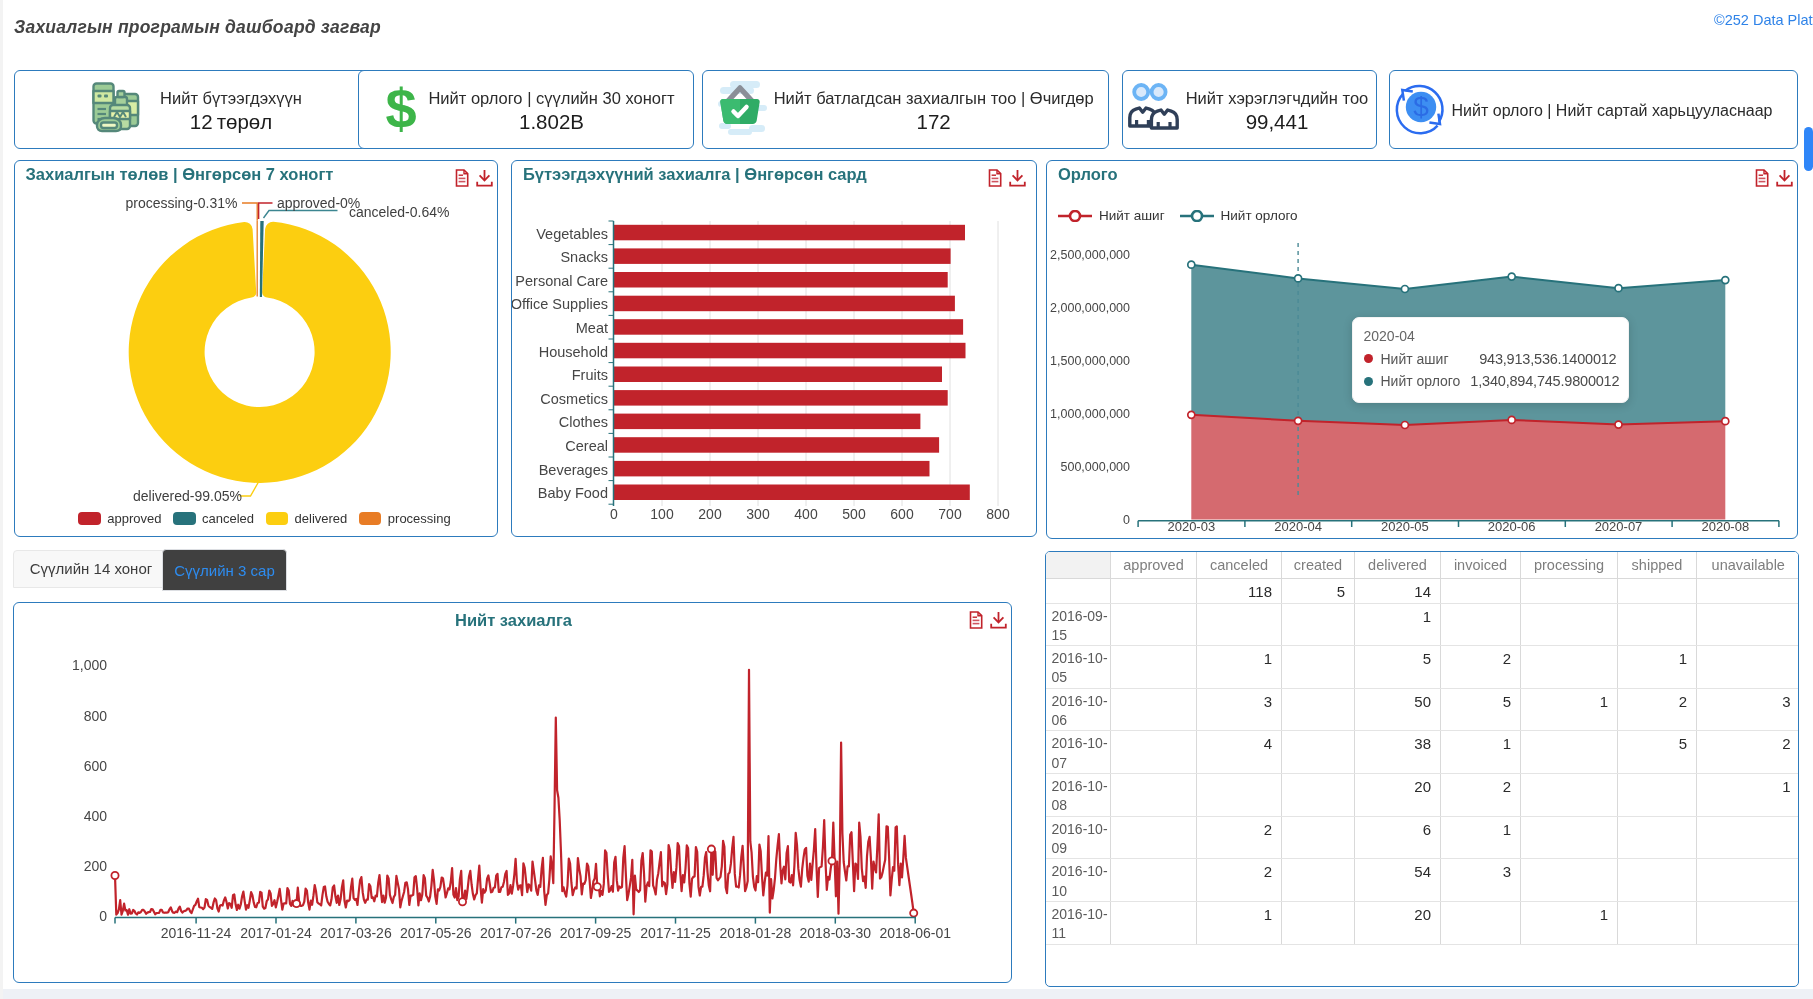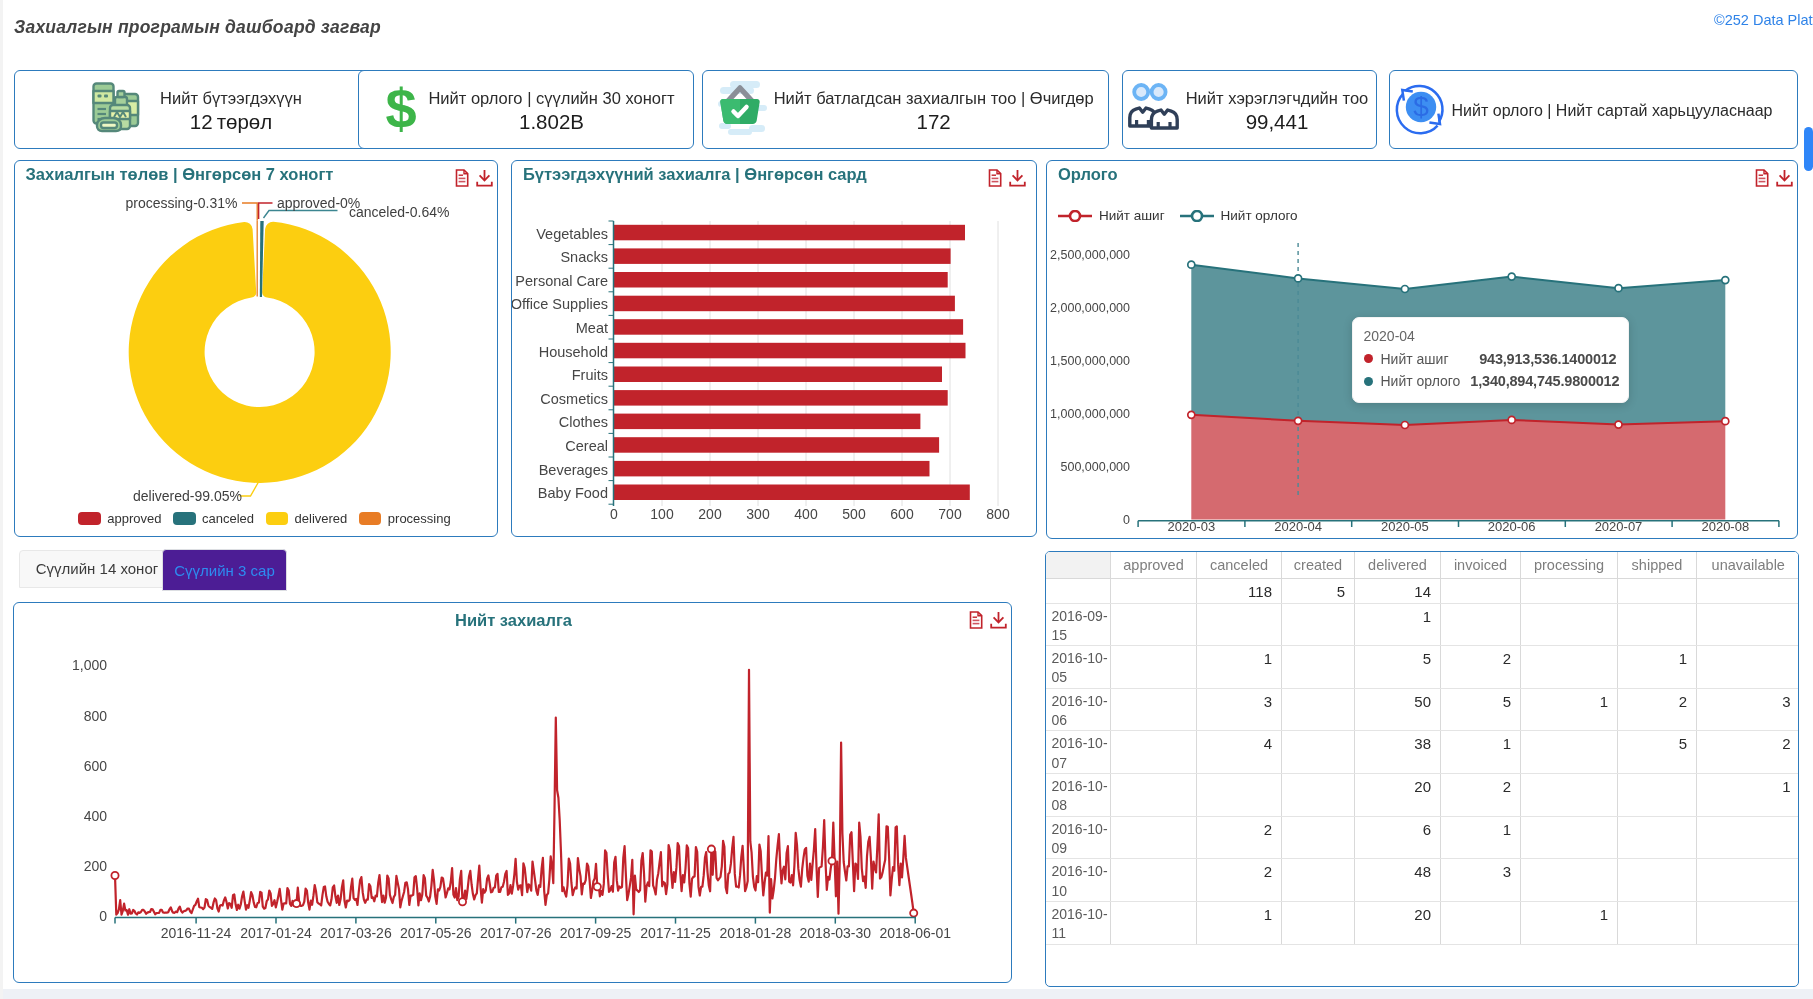--- a/index.html
+++ b/index.html
@@ -19,23 +19,23 @@
 .plegend{position:absolute;left:9px;bottom:10px;width:100%;display:flex;justify-content:center;gap:11.5px;font-size:13px;color:#333}
 .plegitem{display:flex;align-items:center;gap:6.5px}
 .sw{display:inline-block;width:22.5px;height:13.5px;border-radius:4px}
 .alegend{position:absolute;left:11px;top:47px;display:flex;gap:15px;font-size:13.5px;color:#333}
 .alitem{display:flex;align-items:center;gap:7px}
 .tooltip{position:absolute;left:304.5px;top:156px;width:277px;height:86px;background:#fff;border:1px solid #f3f3f3;border-radius:7px;box-shadow:0 2px 10px rgba(0,0,0,0.16);padding:10px 11px 8px 11px}
 .ttd{font-size:14px;color:#666}
 .ttrow{display:flex;align-items:center;margin-top:6.5px;font-size:14px;color:#555}
 .dot{flex:none;width:9px;height:9px;border-radius:50%;display:inline-block;margin-right:8px}
 .ttname{white-space:nowrap;margin-right:10px}
-.ttval{flex:1;text-align:right;font-weight:bold;color:#4a4a4a;font-size:14.5px;white-space:nowrap;letter-spacing:-0.2px}
-.tab1{position:absolute;left:19px;top:549.5px;width:156px;height:38.5px;background:#f8f8f8;border:1px solid #e8e8e8;border-radius:4px 4px 0 0;display:flex;align-items:center;justify-content:center;font-size:15px;color:#3c3c3c}
-.tab2{position:absolute;left:162px;top:549px;width:125px;height:42px;background:#4c1d95;border:1px solid #dcdee2;border-radius:4px 4px 0 0;display:flex;align-items:center;justify-content:center;font-size:15px;color:#2d8cf0}
+.ttval{flex:1;text-align:right;font-weight:normal;color:#4a4a4a;font-size:14.5px;white-space:nowrap;letter-spacing:-0.2px}
+.tab1{position:absolute;left:13px;top:549.5px;width:156px;height:38.5px;background:#f8f8f8;border:1px solid #e8e8e8;border-radius:4px 4px 0 0;display:flex;align-items:center;justify-content:center;font-size:15px;color:#3c3c3c}
+.tab2{position:absolute;left:162px;top:549px;width:125px;height:42px;background:#404040;border:1px solid #dcdee2;border-radius:4px 4px 0 0;display:flex;align-items:center;justify-content:center;font-size:15px;color:#2d8cf0}
 .tablewrap{position:absolute;left:1044.5px;top:550.5px;width:754px;height:436px;border:1.5px solid #2d7bbd;border-radius:5px;overflow:hidden;background:#fff}
 table{border-collapse:collapse;table-layout:fixed;width:754px}
 th{font-size:14.5px;color:#7e7e7e;font-weight:normal;height:27px;border-right:1px solid #d9d9d9;border-bottom:1px solid #d9d9d9;background:#fff}
 th.corner{background:#f2f2f2}
 td{border-right:1px solid #d9d9d9;border-bottom:1px solid #e4e4e4;font-size:15px;vertical-align:top}
 td.datec{color:#5a5a5a;font-size:14px;padding:3px 2px 0 6px;line-height:1.38;word-break:break-all}
 td.num{text-align:right;padding:4px 9px 0 0;color:#2b2b2b}
 th:last-child,td:last-child{border-right:none}
 .scrollthumb{position:absolute;left:1803.5px;top:127px;width:9.5px;height:44px;background:#2f86f8;border-radius:4.5px}
 .bottomstrip{position:absolute;left:0;top:989px;width:1813px;height:10px;background:#eef1f6}
@@ -478,21 +478,21 @@
           <td class="num">1</td>
           <td class="num"></td>
           <td class="num"></td>
           <td class="num"></td>
         </tr>
         <tr>
           <td class="datec" style="height:42.1px">2016-10-10</td>
           <td class="num"></td>
           <td class="num">2</td>
           <td class="num"></td>
-          <td class="num">48</td>
+          <td class="num">54</td>
           <td class="num">3</td>
           <td class="num"></td>
           <td class="num"></td>
           <td class="num"></td>
         </tr>
         <tr>
           <td class="datec" style="height:42.1px">2016-10-11</td>
           <td class="num"></td>
           <td class="num">1</td>
           <td class="num"></td>

